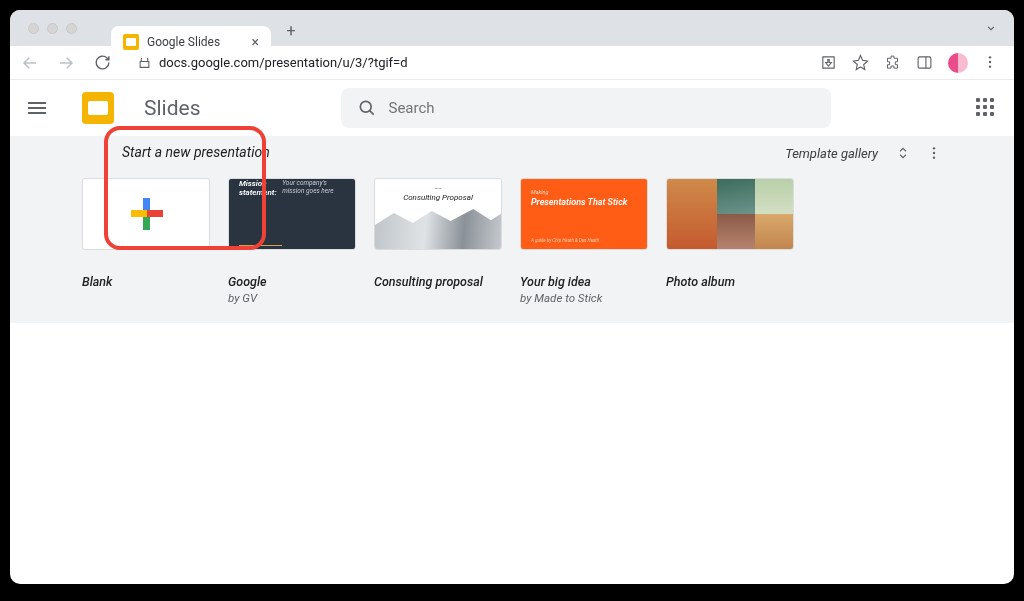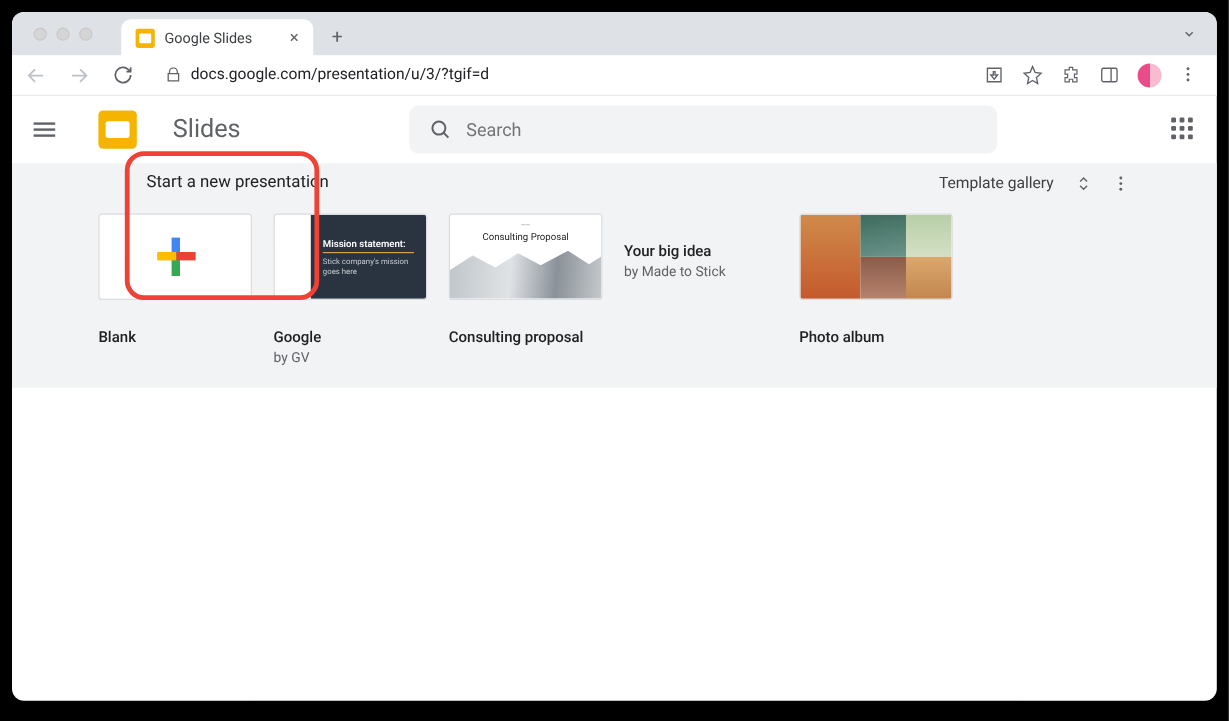--- a/index.html
+++ b/index.html
@@ -2,21 +2,21 @@
 <html><head>
   <meta charset="utf-8">
   <style>
     * { margin: 0; padding: 0; box-sizing: border-box; font-family: 'Google Sans', Roboto, Arial, sans-serif; }
     body { background: #000; width: 1024px; height: 601px; overflow: hidden; }
     .window { background: #fff; border-radius: 10px; width: 1004px; height: 574px; margin: 10px; overflow: hidden; position: relative; }
     
     .chrome-tabbar { background: #dee1e6; height: 36px; display: flex; align-items: center; padding: 0 8px; position: relative; }
     .traffic-lights { display: flex; gap: 8px; padding: 0 10px; }
     .traffic-dot { width: 11px; height: 11px; border-radius: 50%; background: #d5d5d5; border: 0.5px solid #c9c9c9; }
-    .tab { background: #fff; height: 32px; display: flex; align-items: center; padding: 0 12px; border-radius: 8px 8px 0 0; margin-left: 14px; min-width: 160px; gap: 8px; position: relative; top: 4px; }
+    .tab { background: #fff; height: 32px; display: flex; align-items: center; padding: 0 12px; border-radius: 8px 8px 0 0; margin-left: 24px; min-width: 160px; gap: 8px; position: relative; top: 14px; }
     .tab-favicon { width: 16px; height: 16px; background: #f4b400; border-radius: 2px; display: flex; align-items: center; justify-content: center; }
     .tab-favicon-inner { width: 10px; height: 8px; background: #fff; border-radius: 1px; }
     .tab-title { font-size: 12px; color: #3c4043; flex: 1; }
     .tab-close { color: #5f6368; font-size: 14px; cursor: pointer; }
     .tab-new { width: 28px; display: flex; align-items: center; justify-content: center; color: #5f6368; font-size: 16px; margin-left: 6px; margin-top: 4px; }
     .chrome-collapse { margin-left: auto; margin-right: 8px; color: #5f6368; }
     
     .url-bar { height: 34px; background: #fff; display: flex; align-items: center; padding: 0 8px; gap: 12px; border-bottom: 1px solid #e8eaed; }
     .nav-btn { width: 24px; height: 24px; display: flex; align-items: center; justify-content: center; color: #5f6368; }
     .nav-btn.disabled { color: #bdc1c6; }
@@ -32,21 +32,21 @@
     .menu-icon span { height: 2px; background: #5f6368; width: 18px; }
     .app-logo { width: 32px; height: 32px; background: #f4b400; border-radius: 4px; display: flex; align-items: center; justify-content: center; }
     .app-logo-inner { width: 20px; height: 14px; background: #fff; border-radius: 2px; }
     .app-name { font-size: 21px; color: #5f6368; font-weight: 400; }
     .search-box { flex: 0 0 490px; margin-left: 110px; height: 40px; background: #f1f3f4; border-radius: 8px; display: flex; align-items: center; padding: 0 16px; gap: 12px; }
     .search-icon { color: #5f6368; }
     .search-input { border: none; background: transparent; font-size: 15px; color: #737373; outline: none; width: 100%; }
     .apps-grid { margin-left: auto; width: 20px; height: 20px; display: grid; grid-template-columns: repeat(3, 4px); grid-template-rows: repeat(3, 4px); gap: 3px; }
     .apps-grid span { background: #5f6368; border-radius: 1px; }
     
-    .template-section { background: #f1f3f4; padding: 6px 72px 18px; }
+    .template-section { background: #f1f3f4; padding: 6px 72px 18px; font-style: italic; }
     .template-header { display: flex; align-items: center; justify-content: flex-end; padding: 0 0 4px; position: relative; height: 26px; }
     .section-title { font-size: 14px; color: #202124; position: absolute; left: 40px; top: 2px; }
     .gallery-btn { display: flex; align-items: center; gap: 18px; font-size: 13px; color: #3c4043; cursor: pointer; }
     .more-btn { margin-left: 16px; color: #5f6368; }
     .templates-row { display: flex; gap: 18px; margin-top: 10px; }
     .template-card { width: 128px; }
     .template-thumb { width: 128px; height: 72px; background: #fff; border: 1px solid #dadce0; border-radius: 3px; position: relative; overflow: hidden; cursor: pointer; }
     .template-title { font-size: 12.5px; color: #202124; margin-top: 24px; font-weight: 500; }
     .template-subtitle { font-size: 11.5px; color: #5f6368; margin-top: 2px; }
     
@@ -58,21 +58,21 @@
     .plus-blank .h .l { position: absolute; left: 0; width: 16px; height: 7px; background: #fbbc04; }
     .plus-blank .v { position: absolute; height: 32px; width: 7px; left: 12px; top: 0; }
     .plus-blank .v .t { position: absolute; top: 0; height: 16px; width: 7px; background: #4285f4; }
     .plus-blank .v .b { position: absolute; bottom: 0; height: 16px; width: 7px; background: #34a853; }
     
     .portfolio-bg { position: absolute; inset: 0; background: #f6f6f6; }
     .portfolio-laptop { position: absolute; bottom: 6px; left: 30px; width: 60px; height: 40px; background: #cfd2d6; border: 2px solid #2c2c2c; border-radius: 3px; }
     .portfolio-phone { position: absolute; bottom: 4px; right: 12px; width: 20px; height: 36px; background: #111; border-radius: 3px; }
     .portfolio-text { position: absolute; top: 6px; left: 8px; font-size: 6px; color: #555; }
     
-    .pitch-bg { position: absolute; inset: 0; background: #2a3440; display: flex; flex-direction: column; justify-content: center; padding: 0 10px; margin-left: 30px; }
+    .pitch-bg { position: absolute; inset: 0; background: #2a3440; display: flex; flex-direction: row; justify-content: center; padding: 0 10px; }
     .pitch-t1 { color: #fff; font-size: 8px; font-weight: 600; border-bottom: 1px solid #d4a24a; padding-bottom: 2px; margin-bottom: 3px; }
     .pitch-t2 { color: #c7ccd1; font-size: 6.5px; }
     
     .consult-bg { position: absolute; inset: 0; background: linear-gradient(#fff 48%, transparent 48%); }
     .consult-mtn { position: absolute; bottom: 0; width: 100%; height: 40px; background: linear-gradient(95deg, #bfc5c9 0%, #e0e3e6 40%, #8a9198 70%, #c5c9cd 100%); clip-path: polygon(0 40%, 15% 10%, 30% 35%, 45% 5%, 60% 30%, 78% 0%, 92% 28%, 100% 12%, 100% 100%, 0 100%); }
     .consult-text { position: absolute; top: 14px; width: 100%; text-align: center; font-size: 8px; color: #202124; }
     .consult-small { position: absolute; top: 6px; width: 100%; text-align: center; font-size: 5px; color: #777; }
     
     .idea-bg { position: absolute; inset: 0; background: #ff5c16; padding: 10px 10px; }
     .idea-small { color: #ffd8c5; font-size: 5.5px; }
@@ -236,38 +236,45 @@
           </div>
         </div>
         <div class="template-title">Blank</div>
       </div>
 
 
       <div class="template-card">
         <div class="template-thumb">
           <div class="pitch-bg">
             <div class="pitch-t1">Mission statement:</div>
-            <div class="pitch-t2">Stick company's mission goes here</div>
+            <div class="pitch-t2">Your company's mission goes here</div>
           </div>
         </div>
         <div class="template-title">Google</div>
         <div class="template-subtitle">by GV</div>
       </div>
 
       <div class="template-card">
         <div class="template-thumb">
           <div class="consult-bg"></div>
           <div class="consult-small">——</div>
           <div class="consult-text">Consulting Proposal</div>
           <div class="consult-mtn"></div>
         </div>
         <div class="template-title">Consulting proposal</div>
       </div>
 
       <div class="template-card">
+        <div class="template-thumb">
+          <div class="idea-bg">
+            <div class="idea-small">Making</div>
+            <div class="idea-title">Presentations That Stick</div>
+            <div class="idea-foot">A guide by Chip Heath &amp; Dan Heath</div>
+          </div>
+        </div>
         <div class="template-title">Your big idea</div>
         <div class="template-subtitle">by Made to Stick</div>
       </div>
 
       <div class="template-card">
         <div class="template-thumb">
           <div class="photo-bg">
             <div class="ph1"></div>
               <div class="ph2"></div>
               <div class="ph3"></div>

